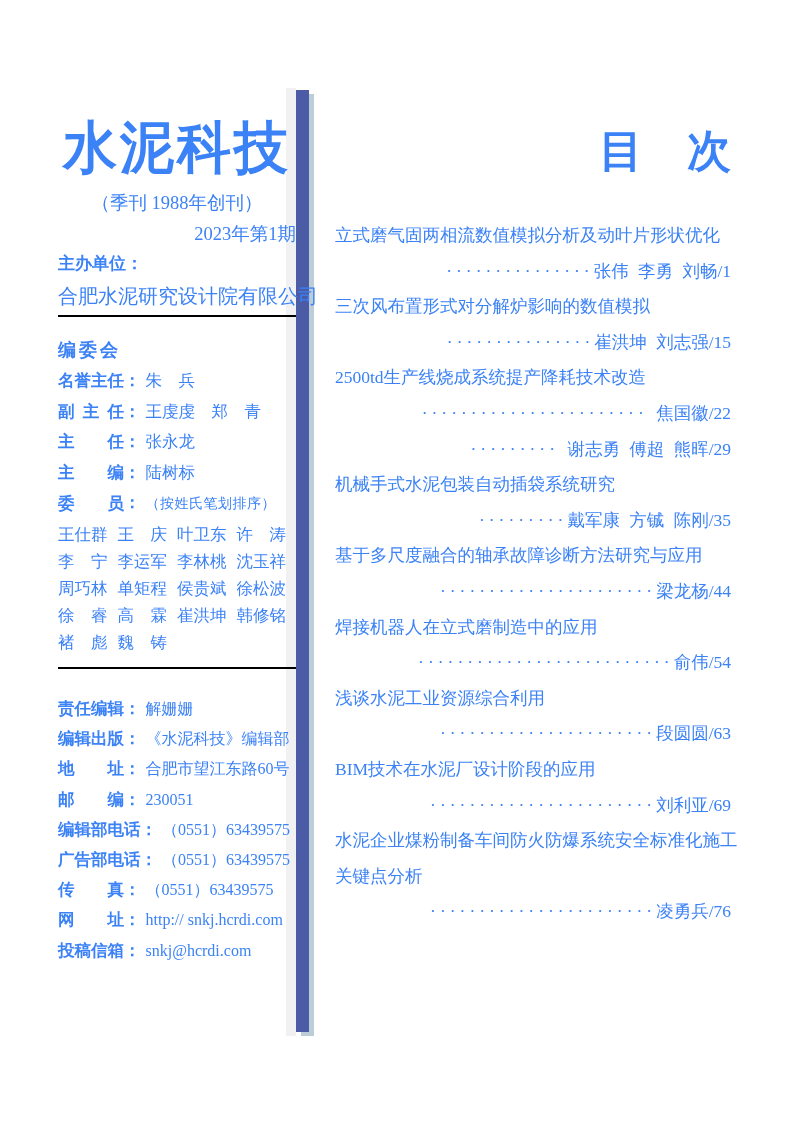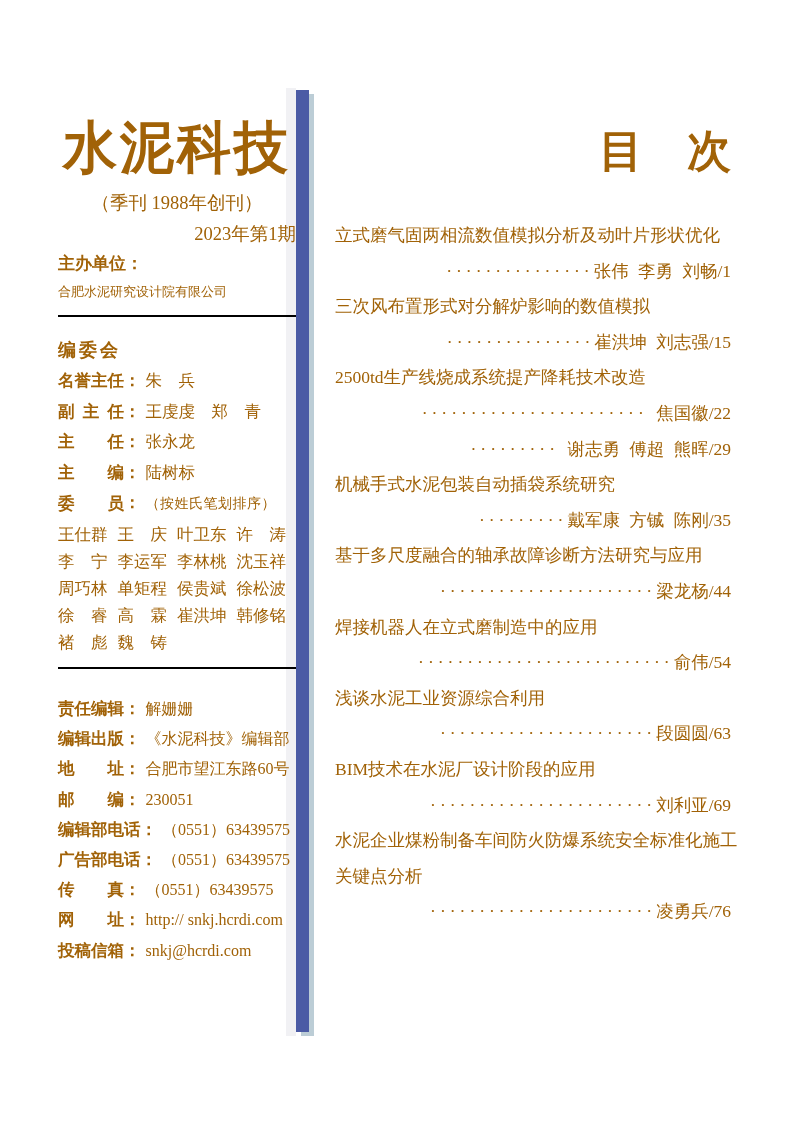--- a/index.html
+++ b/index.html
@@ -1,21 +1,21 @@
 <!DOCTYPE html>
 <html><head>
 <meta charset="utf-8">
 <style>
   html,body{margin:0;padding:0;background:#fff;}
   .page{
     position:relative;
     width:793px;height:1122px;
     background:#fff;
     font-family:"Liberation Serif","DejaVu Serif",serif;
-    color:#a16207;
+    color:#3b82f6;
     overflow:hidden;
   }
 
   
   .deco-strip{
     position:absolute;left:286px;top:88px;width:10px;height:948px;
     background:#f1f1f4;
   }
   .deco-bar{
     position:absolute;left:296px;top:90px;width:13px;height:942px;
@@ -38,21 +38,21 @@
     position:absolute;left:0;top:221px;width:238px;
     font-size:18.5px;text-align:right;
   }
 
   .publisher-label{
     position:absolute;left:0;top:252px;
     font-size:17px;font-weight:bold;
   }
   .publisher-name{
     position:absolute;left:0;top:283px;
-    font-size:13px;white-space:nowrap;text-align:center;
+    font-size:20px;white-space:nowrap;text-align:center;
   }
 
   .divider{position:absolute;left:0;width:238px;height:2px;background:#000;}
   .divider-1{top:315px;}
   .divider-2{top:667px;}
 
   .board-title{
     position:absolute;left:0;top:338px;width:238px;
     font-size:18px;font-weight:bold;letter-spacing:3px;text-align:left;
   }

